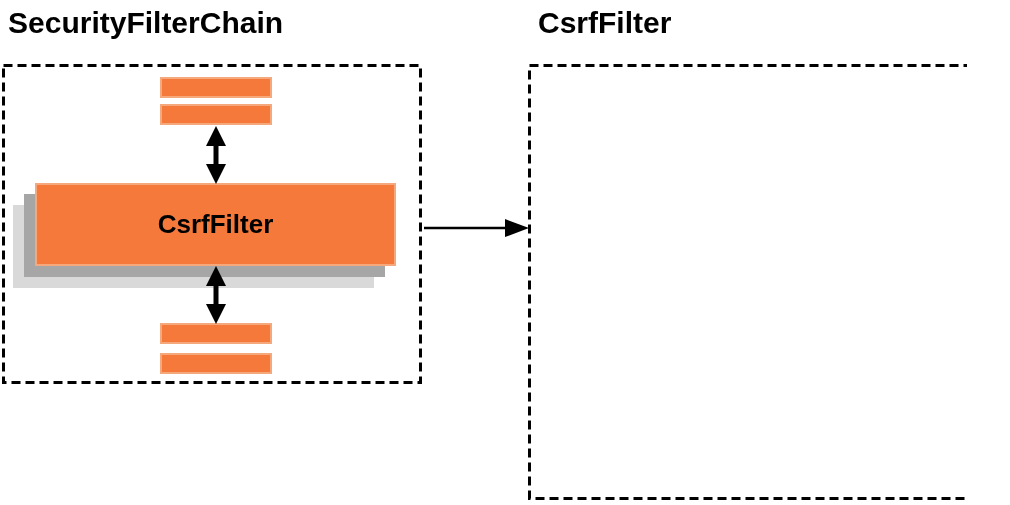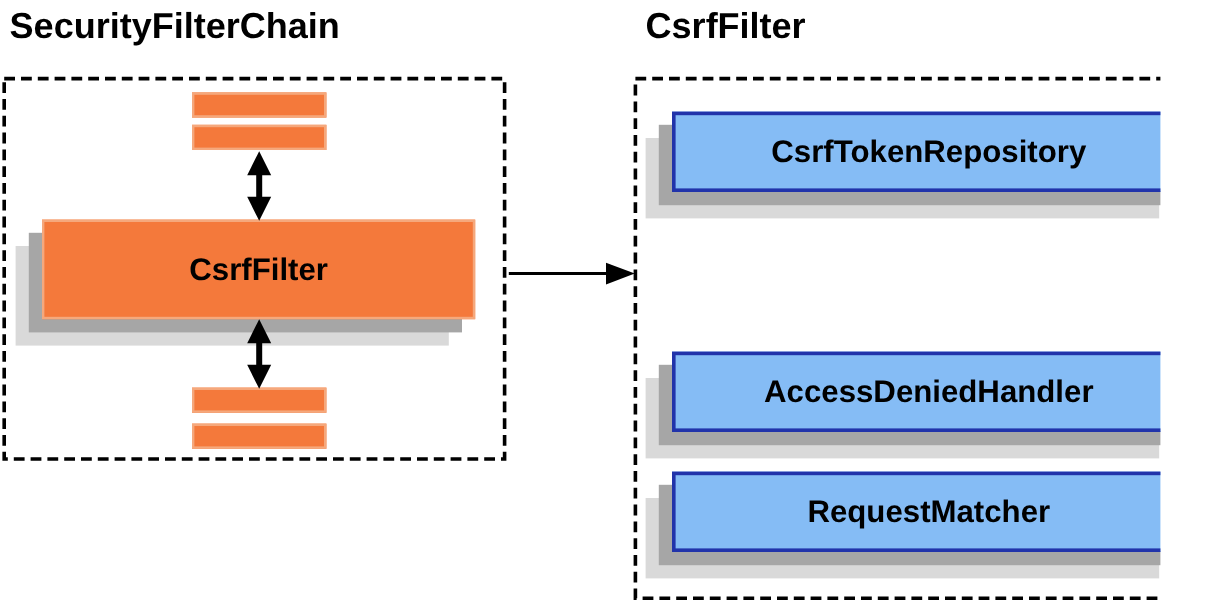--- a/index.html
+++ b/index.html
@@ -98,29 +98,20 @@
 
   <div class="bar b1"></div>
   <div class="bar b2"></div>
   <div class="bar b3"></div>
   <div class="bar b4"></div>
 
   <div class="csrf-filter-box">
     <span>CsrfFilter</span>
   </div>
 
-  <div class="component-box c1">
-    <span>CsrfTokenRepository</span>
-  </div>
-  <div class="component-box c3">
-    <span>AccessDeniedHandler</span>
-  </div>
-  <div class="component-box c4">
-    <span>RequestMatcher</span>
-  </div>
 
   <svg class="svg-layer" viewBox="0 0 1010 505" xmlns="http://www.w3.org/2000/svg">
     <rect x="3.5" y="65.5" width="417" height="317" fill="none" stroke="#000000" stroke-width="3" stroke-dasharray="9 5"></rect>
     <rect x="529.5" y="65.5" width="470" height="433" fill="none" stroke="#000000" stroke-width="3" stroke-dasharray="9 5"></rect>
 
     <g fill="#000000" stroke="#000000">
       <line x1="216" y1="142" x2="216" y2="168" stroke-width="5"></line>
       <polygon points="216,126 206,146 226,146" stroke="none"></polygon>
       <polygon points="216,184 206,164 226,164" stroke="none"></polygon>
     </g>

